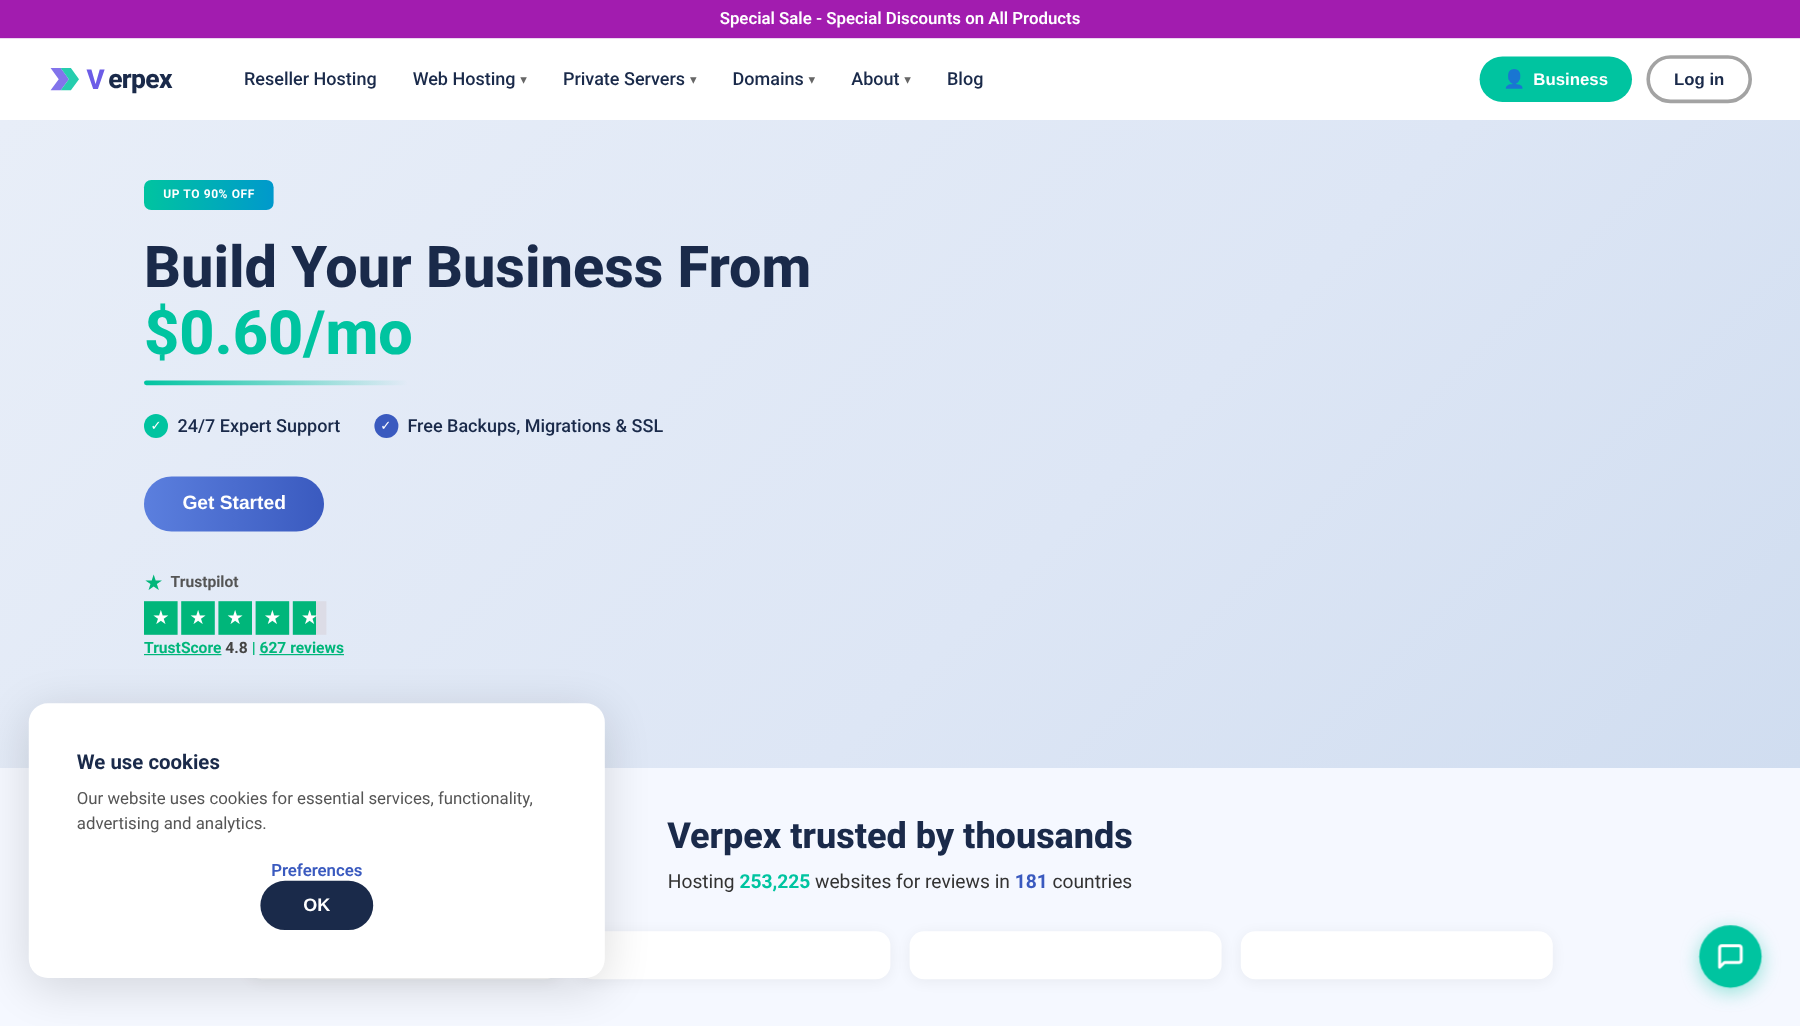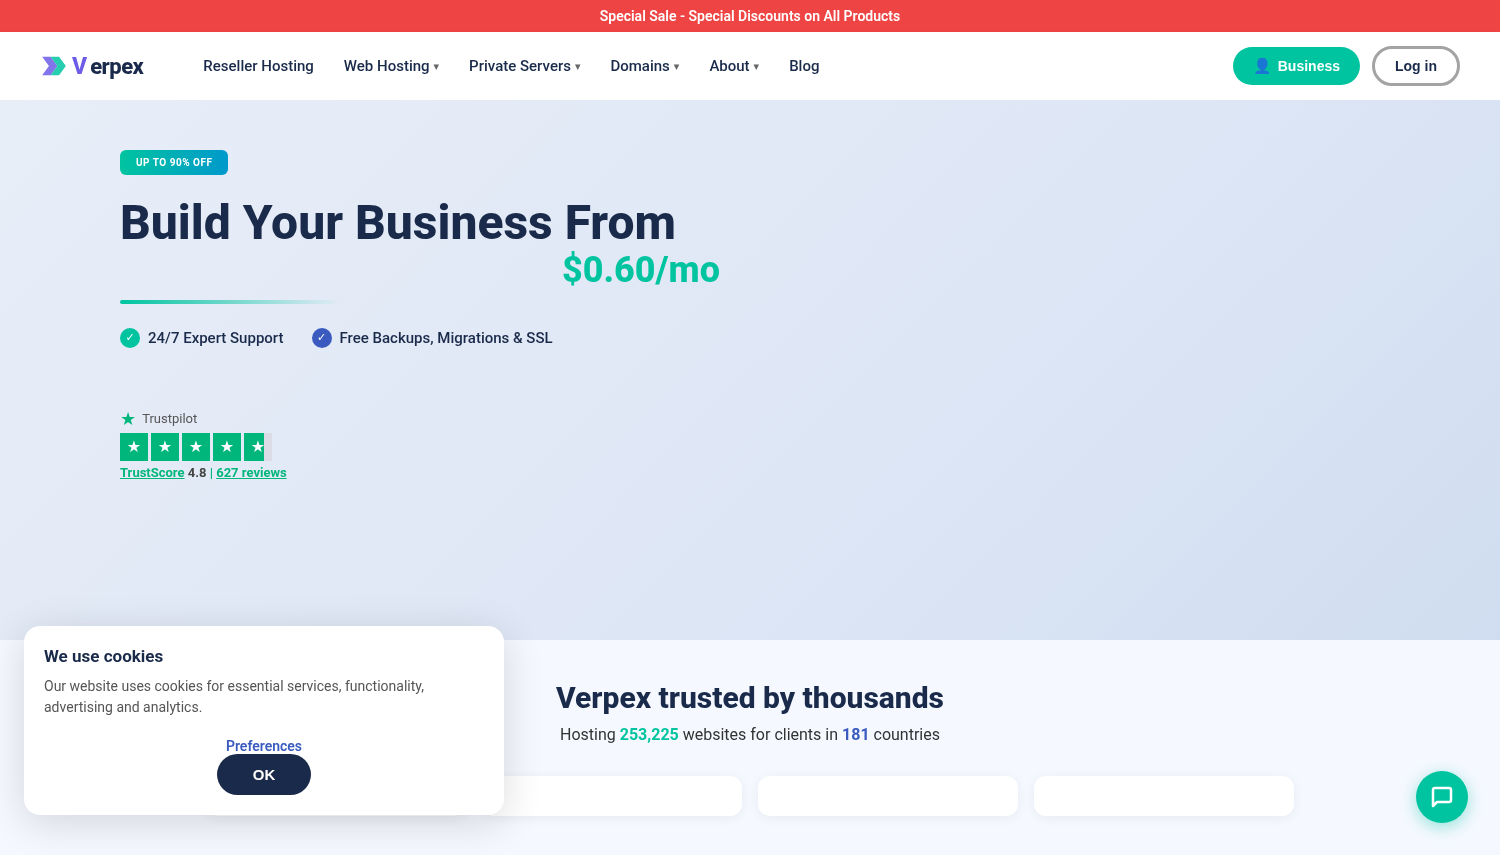--- a/index.html
+++ b/index.html
@@ -1,20 +1,20 @@
 <!DOCTYPE html>
 <html><head>
   <meta charset="utf-8">
   <style>
     * { margin: 0; padding: 0; box-sizing: border-box; }
     body { font-family: -apple-system, BlinkMacSystemFont, 'Segoe UI', Roboto, sans-serif; background: #eef2f8; min-height: 855px; }
 
     
     .top-banner {
-      background: #ef4444;
+      background: #a21caf;
       color: #fff;
       text-align: center;
       padding: 8px 16px;
       font-size: 14px;
       font-weight: 600;
     }
 
     
     .navbar {
       background: #fff;
@@ -111,26 +111,25 @@
     }
     .hero-title {
       font-size: 48px;
       font-weight: 800;
       color: #1a2a4a;
       line-height: 1.15;
       max-width: 600px;
       margin-bottom: 8px;
     }
     .hero-price {
-      font-size: 36px;
+      font-size: 51px;
       font-weight: 800;
       color: #00c4a0;
       display: block;
       margin-bottom: 8px;
-      text-align: right;
     }
     .hero-price-underline {
       display: block;
       width: 220px;
       height: 4px;
       background: linear-gradient(90deg, #00c4a0, transparent);
       border-radius: 2px;
       margin-bottom: 24px;
     }
     .hero-features {
@@ -183,21 +182,21 @@
       gap: 6px;
       margin-bottom: 4px;
     }
     .trustpilot-logo-star {
       color: #00b67a;
       font-size: 18px;
     }
     .trustpilot-text {
       font-size: 13px;
       color: #555;
-      font-weight: 400;
+      font-weight: 700;
     }
     .trustpilot-stars {
       display: flex;
       gap: 3px;
       margin-bottom: 4px;
     }
     .star {
       width: 28px;
       height: 28px;
       background: #00b67a;
@@ -263,21 +262,21 @@
       box-shadow: 0 2px 12px rgba(0,0,0,0.06);
     }
 
     
     .cookie-banner {
       position: fixed;
       bottom: 40px;
       left: 24px;
       background: #fff;
       border-radius: 16px;
-      padding: 20px;
+      padding: 40px;
       max-width: 480px;
       box-shadow: 0 8px 40px rgba(0,0,0,0.14);
       z-index: 1000;
     }
     .cookie-title {
       font-size: 17px;
       font-weight: 700;
       color: #1a2a4a;
       margin-bottom: 10px;
     }
@@ -392,20 +391,25 @@
   <div class="hero-features">
     <div class="hero-feature">
       <span class="check-icon">✓</span>
       <span>24/7 Expert Support</span>
     </div>
     <div class="hero-feature">
       <span class="check-icon" style="background:#3a5abf;">✓</span>
       <span>Free Backups, Migrations &amp; SSL</span>
     </div>
   </div>
+  <div class="btn-cta-row">
+    <button class="btn-get-started">
+      <span>Get Started</span>
+    </button>
+  </div>
   <div class="trustpilot-widget">
     <div class="trustpilot-header">
       <span class="trustpilot-logo-star">★</span>
       <span class="trustpilot-text">Trustpilot</span>
     </div>
     <div class="trustpilot-stars">
       <div class="star">★</div>
       <div class="star">★</div>
       <div class="star">★</div>
       <div class="star">★</div>
@@ -418,21 +422,21 @@
       <span style="color:#00b67a;font-weight:700;text-decoration:underline;cursor:pointer;">627 reviews</span>
     </div>
   </div>
 </section>
 
 <section class="stats-section">
   <h2 class="stats-title">Verpex trusted by thousands</h2>
   <p class="stats-subtitle">
     <span>Hosting </span>
     <span class="highlight">253,225</span>
-    <span> websites for clients in </span>
+    <span> websites for reviews in </span>
     <span class="highlight2">181</span>
     <span> countries</span>
   </p>
   <div class="stats-cards">
     <div class="stats-card"></div>
     <div class="stats-card"></div>
     <div class="stats-card"></div>
     <div class="stats-card"></div>
   </div>
 </section>

